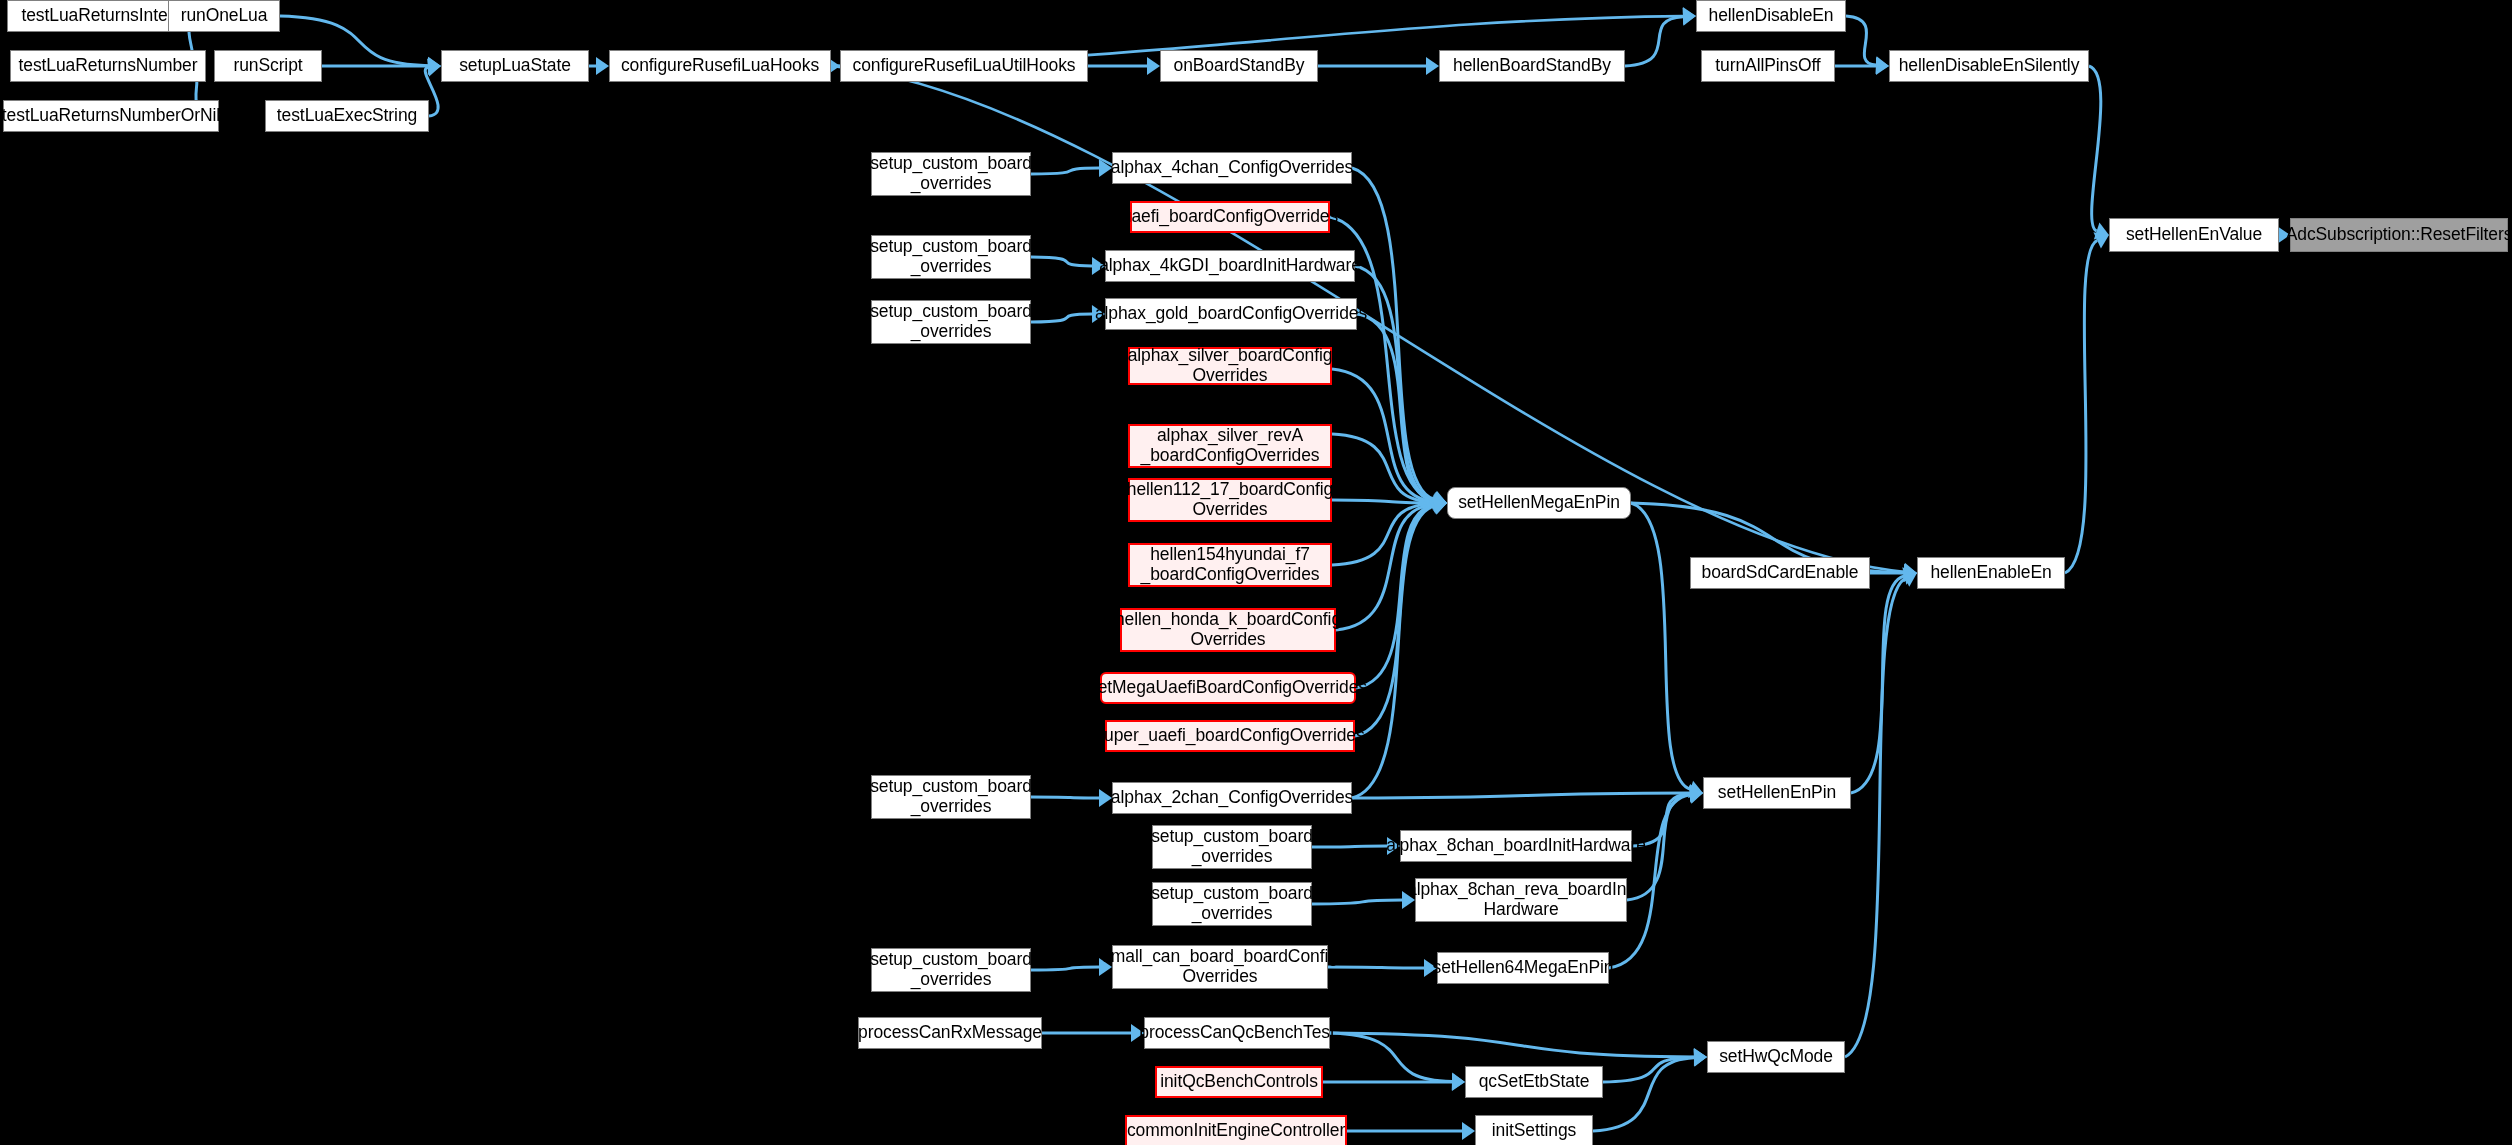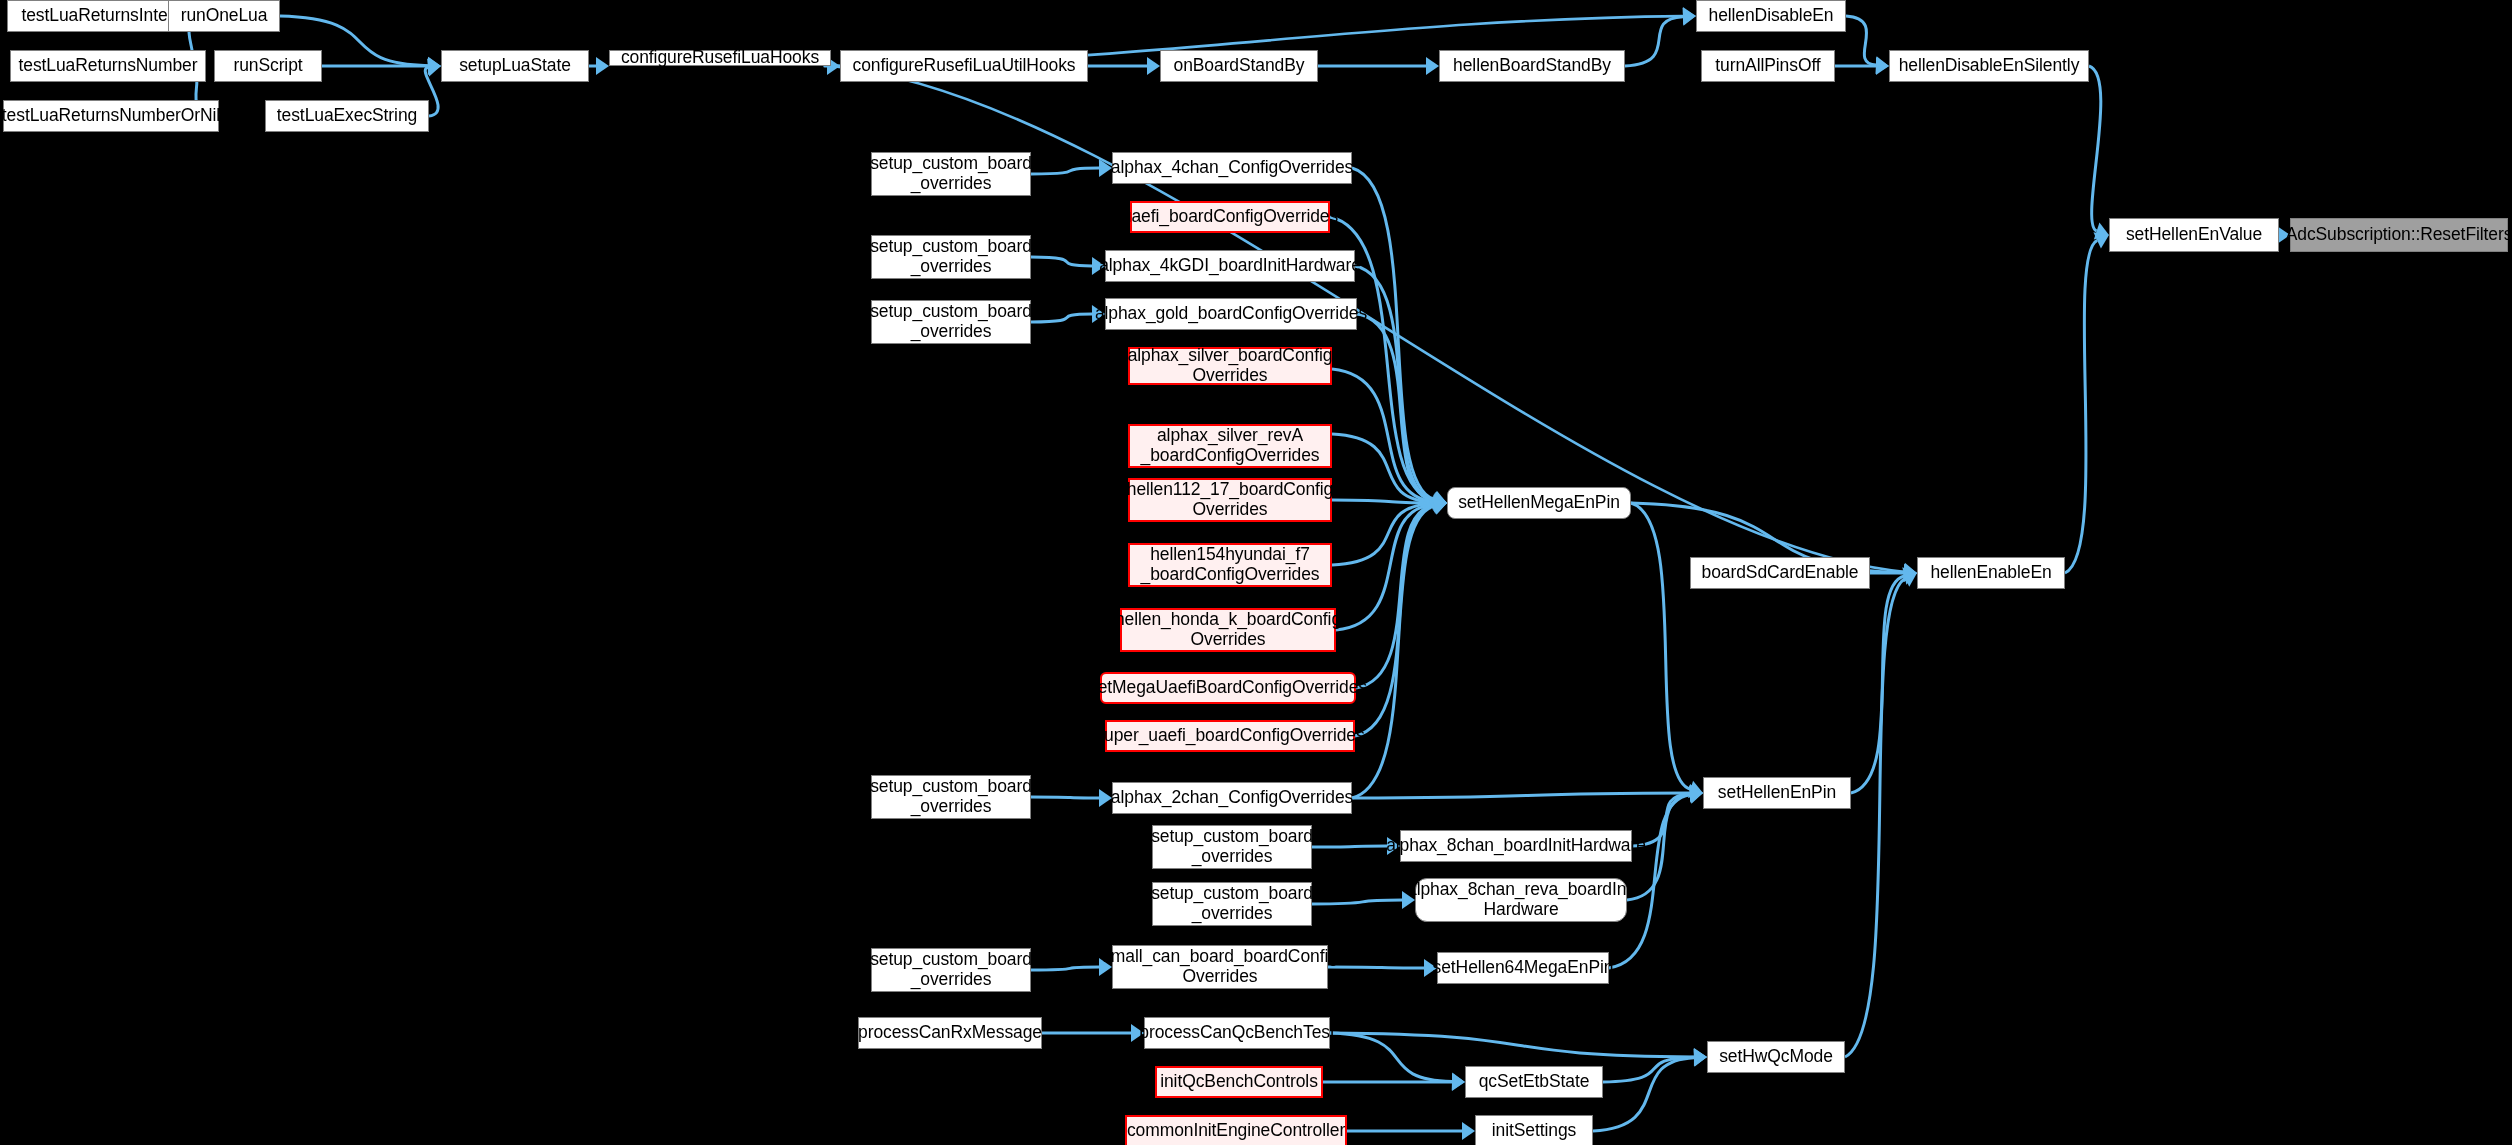--- a/index.html
+++ b/index.html
@@ -141,21 +141,21 @@
       </div>
       <div class="node" style="left: 10px; top: 50px; width: 196px; height: 32px;">
         <span class="lbl">testLuaReturnsNumber</span>
       </div>
       <div class="node" style="left: 170px; top: 50px; width: 108px; height: 32px; margin-left: 44px;">
         <span class="lbl">runScript</span>
       </div>
       <div class="node" style="left: 441px; top: 50px; width: 148px; height: 32px;">
         <span class="lbl">setupLuaState</span>
       </div>
-      <div class="node" style="left: 609px; top: 50px; width: 222px; height: 16px;">
+      <div class="node" style="left: 609px; top: 50px; width: 222px; height: 32px;">
         <span class="lbl">configureRusefiLuaHooks</span>
       </div>
       <div class="node" style="left: 840px; top: 50px; width: 248px; height: 32px;">
         <span class="lbl">configureRusefiLuaUtilHooks</span>
       </div>
       <div class="node" style="left: 1160px; top: 50px; width: 158px; height: 32px;">
         <span class="lbl">onBoardStandBy</span>
       </div>
       <div class="node" style="left: 1439px; top: 50px; width: 186px; height: 32px;">
         <span class="lbl">hellenBoardStandBy</span>
@@ -251,21 +251,21 @@
         <span class="lbl">setup_custom_board
 _overrides</span>
       </div>
       <div class="node" style="left: 1400px; top: 830px; width: 232px; height: 32px;">
         <span class="lbl">alphax_8chan_boardInitHardware</span>
       </div>
       <div class="node" style="left: 1152px; top: 882px; width: 160px; height: 44px;">
         <span class="lbl">setup_custom_board
 _overrides</span>
       </div>
-      <div class="node" style="left: 1415px; top: 878px; width: 212px; height: 44px; border-radius: 12px;">
+      <div class="node" style="left: 1415px; top: 878px; width: 212px; height: 44px;">
         <span class="lbl">alphax_8chan_reva_boardInit
 Hardware</span>
       </div>
       <div class="node" style="left: 871px; top: 948px; width: 160px; height: 44px;">
         <span class="lbl">setup_custom_board
 _overrides</span>
       </div>
       <div class="node" style="left: 1112px; top: 945px; width: 216px; height: 44px;">
         <span class="lbl">small_can_board_boardConfig
 Overrides</span>

